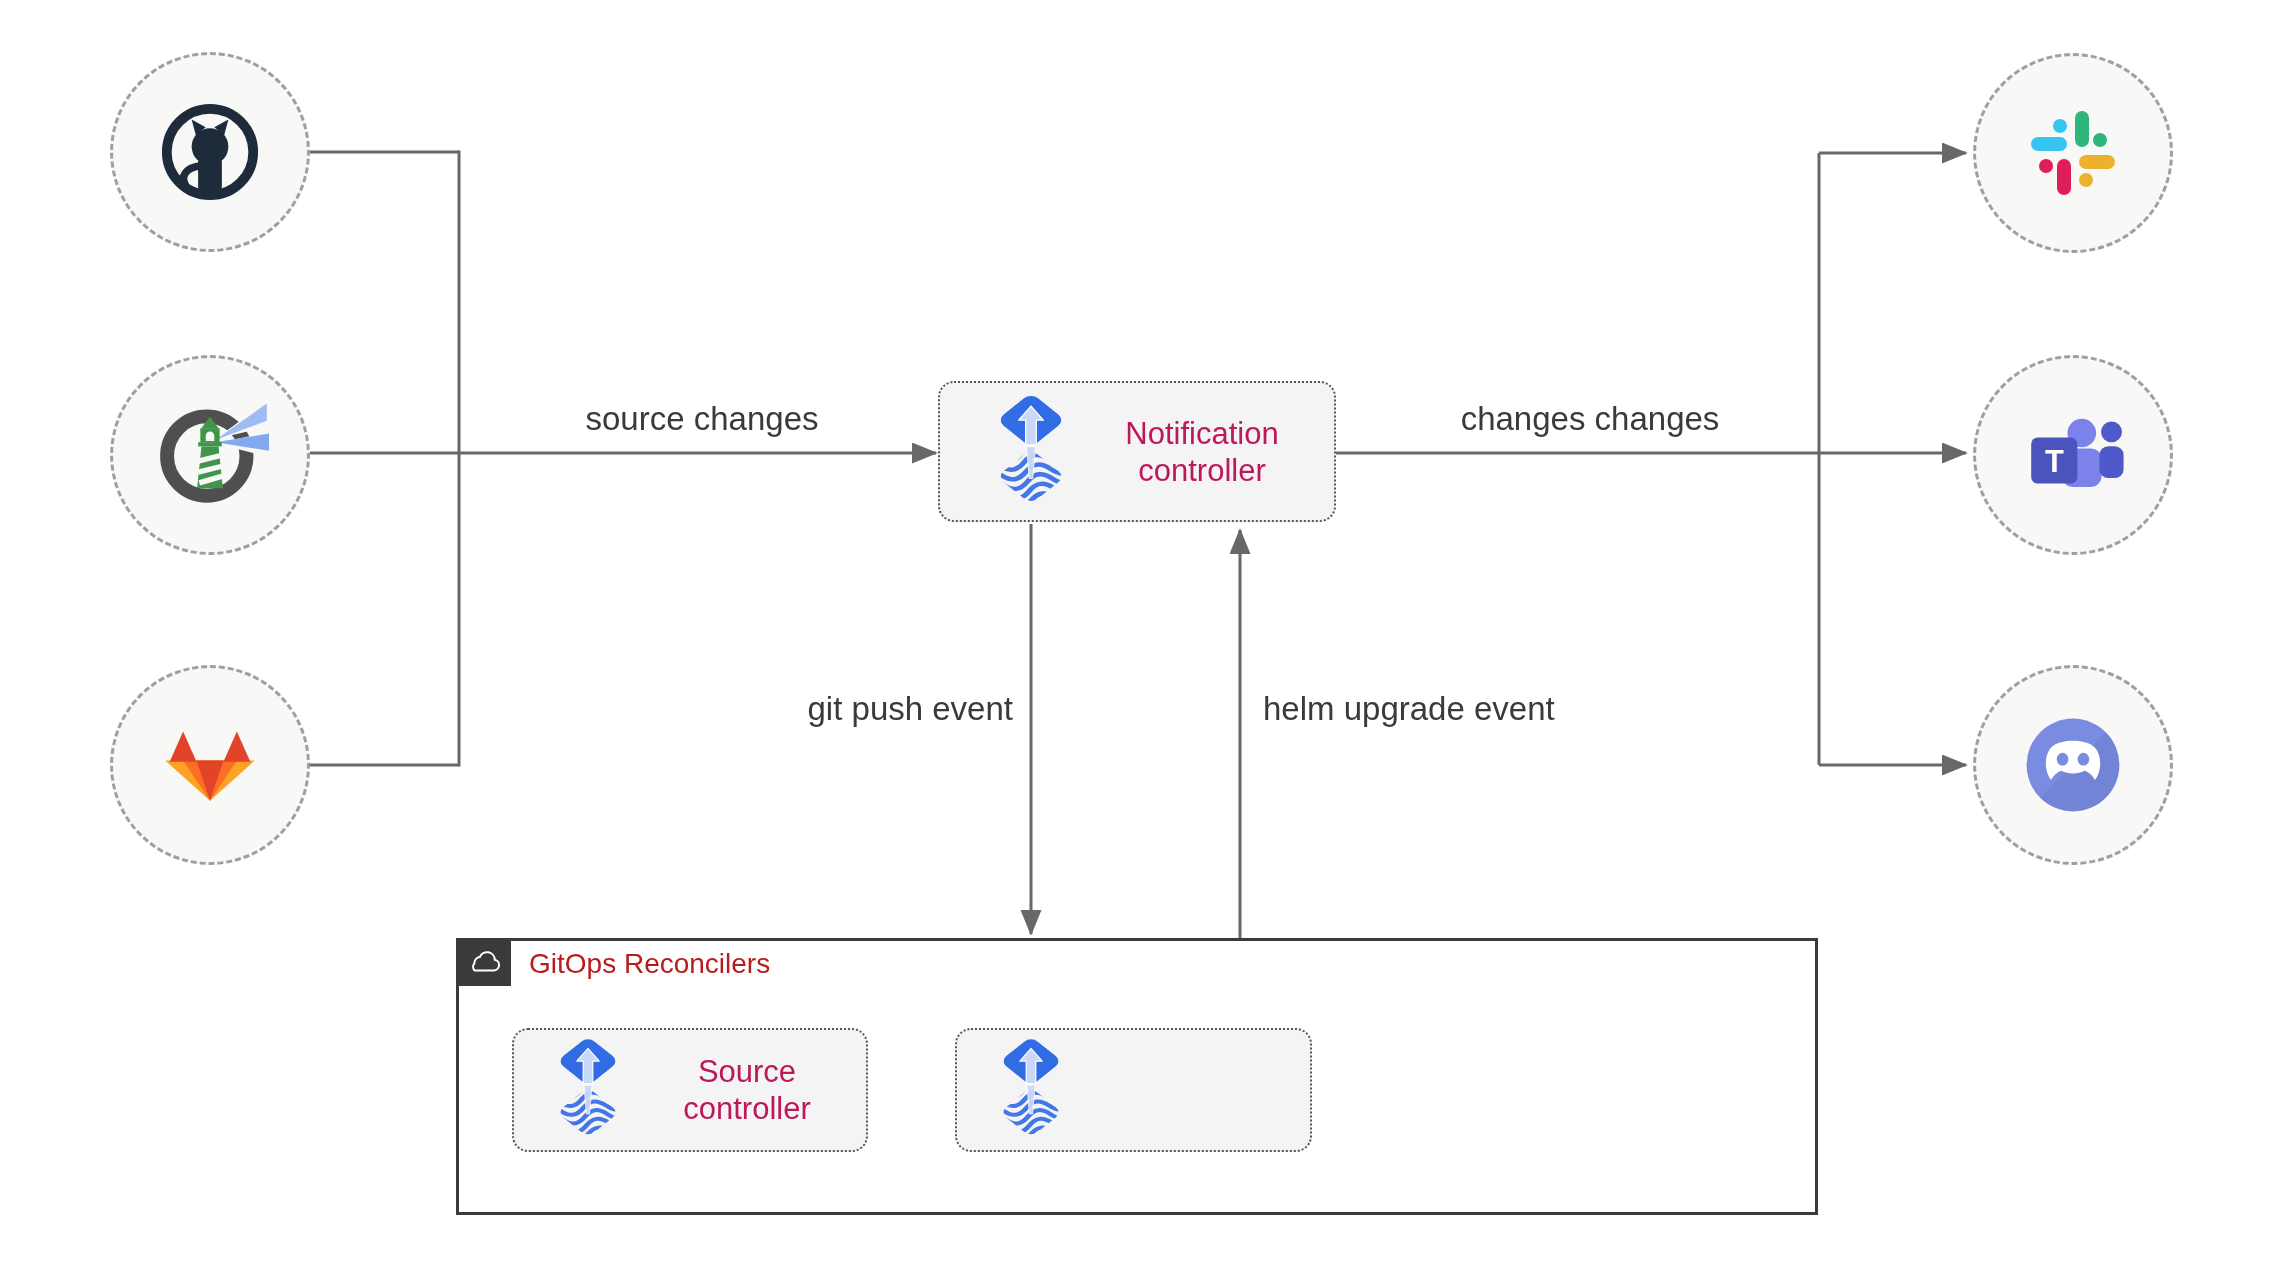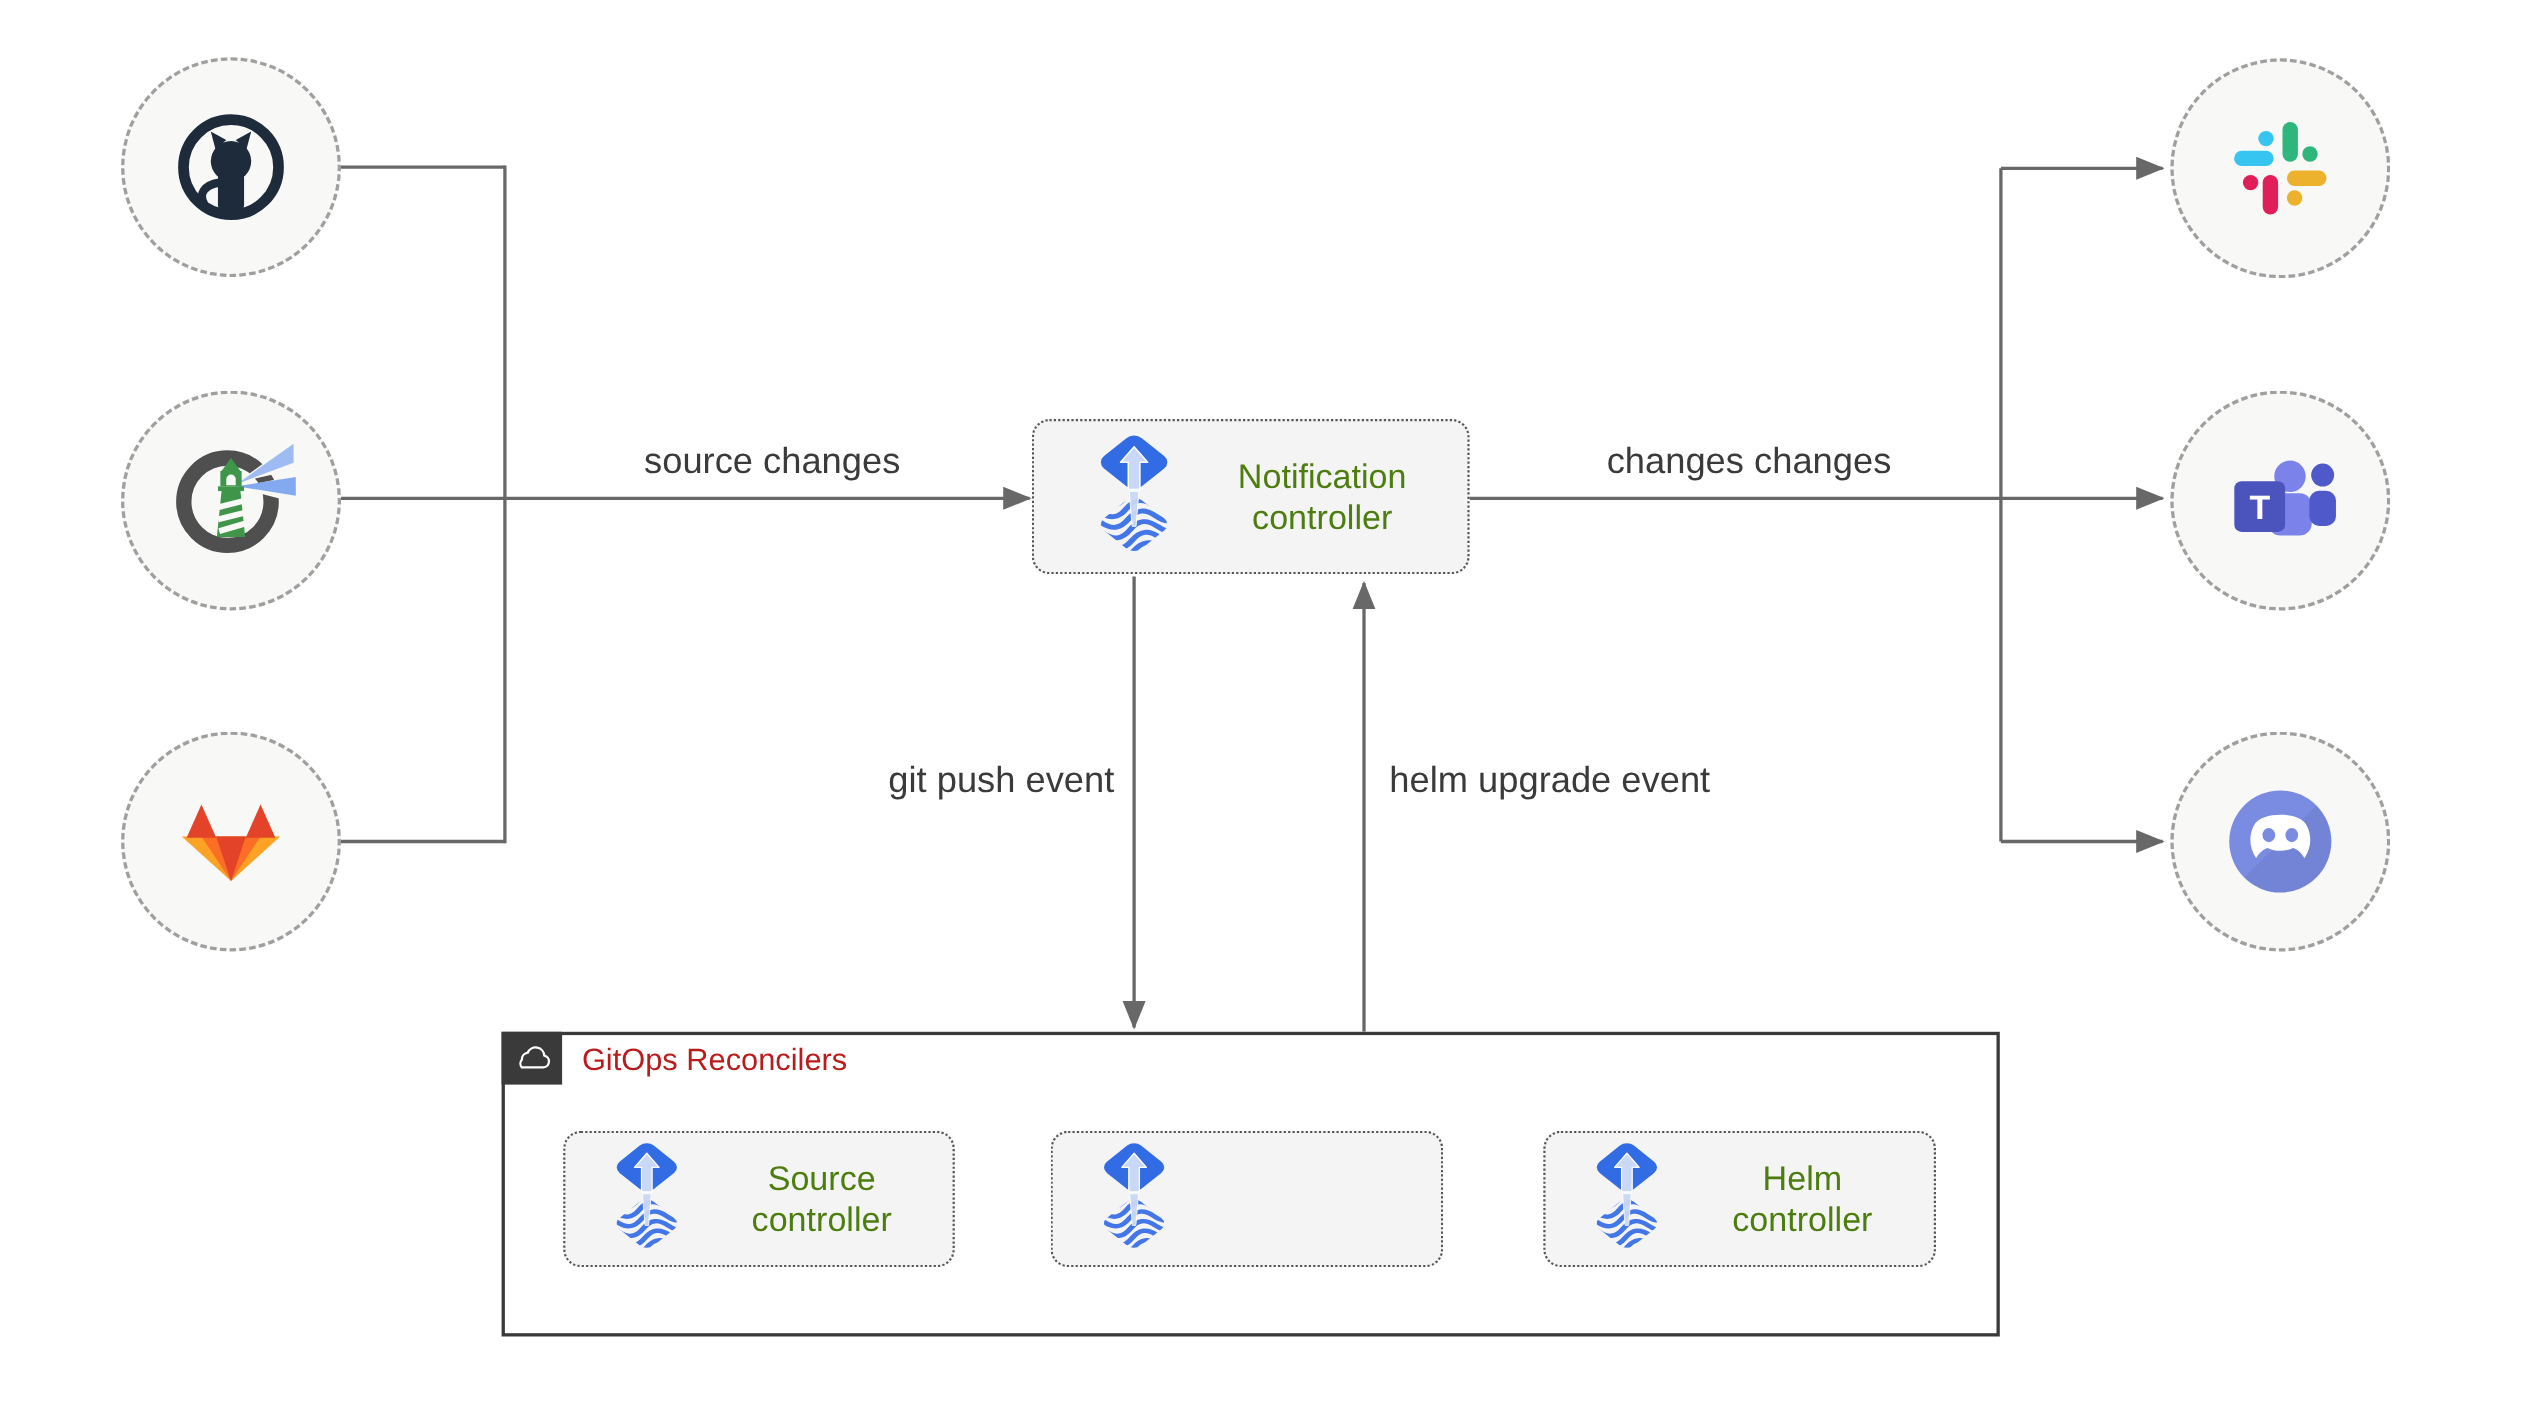--- a/index.html
+++ b/index.html
@@ -13,21 +13,21 @@
     border:3px dashed #9f9f9f;border-radius:50%;background:#f8f8f6;
     display:flex;align-items:center;justify-content:center;
   }
   .box-node{
     position:absolute;box-sizing:border-box;background:#f4f4f4;
     border:2px dotted #555555;border-radius:16px;
     display:flex;align-items:center;
   }
   .box-node .flux{flex:none;}
   .box-node .label{
-    flex:1;text-align:center;font-size:31px;line-height:37px;color:#4d7c0f;
+    flex:1;text-align:center;font-size:31px;line-height:37px;color:#be185d;
     padding:0 8px;
   }
   #notification-box{left:938px;top:381px;width:398px;height:141px;padding:0 14px 0 38px;}
   #source-box{left:512px;top:1028px;width:356px;height:124px;padding:0 8px 0 26px;}
   #kustomize-box{left:955px;top:1028px;width:357px;height:124px;padding:0 8px 0 26px;}
   #helm-box{left:1403px;top:1028px;width:357px;height:124px;padding:0 8px 0 26px;}
   #reconcilers{
     position:absolute;left:456px;top:938px;width:1362px;height:277px;
     box-sizing:border-box;border:3px solid #3a3a3a;background:#ffffff;
   }
@@ -197,20 +197,14 @@
       </svg>
     <div class="label">Source controller</div>
   </div>
 
   <div class="box-node" id="kustomize-box">
     <svg class="flux" width="96" height="106">
         <use href="#flux"></use>
       </svg>
   </div>
 
-  <div class="box-node" id="helm-box">
-    <svg class="flux" width="96" height="106">
-        <use href="#flux"></use>
-      </svg>
-    <div class="label">Helm controller</div>
-  </div>
 
 </div>
 
 </body></html>

